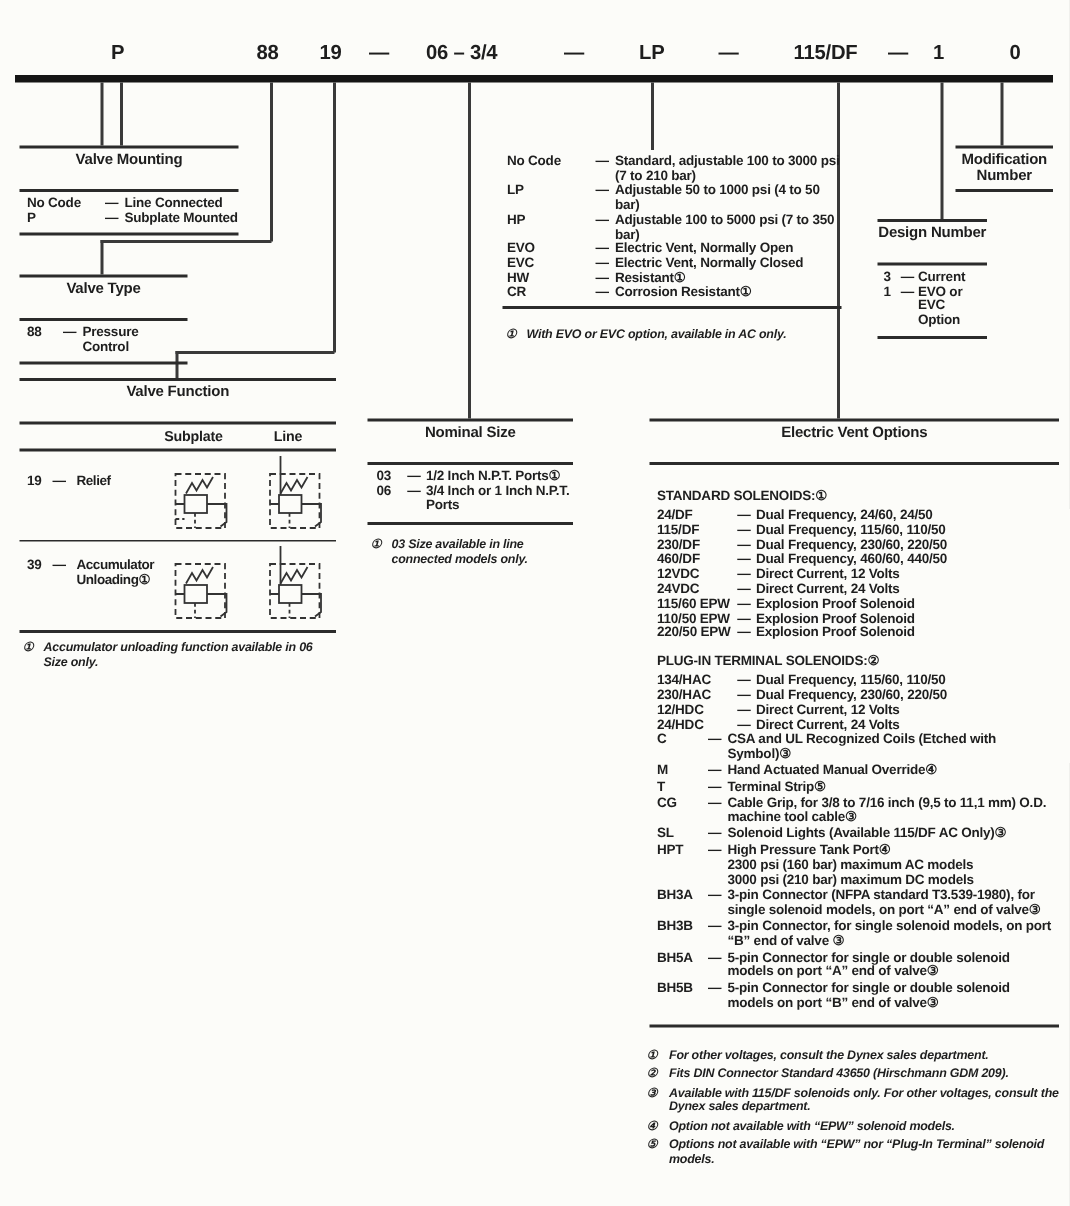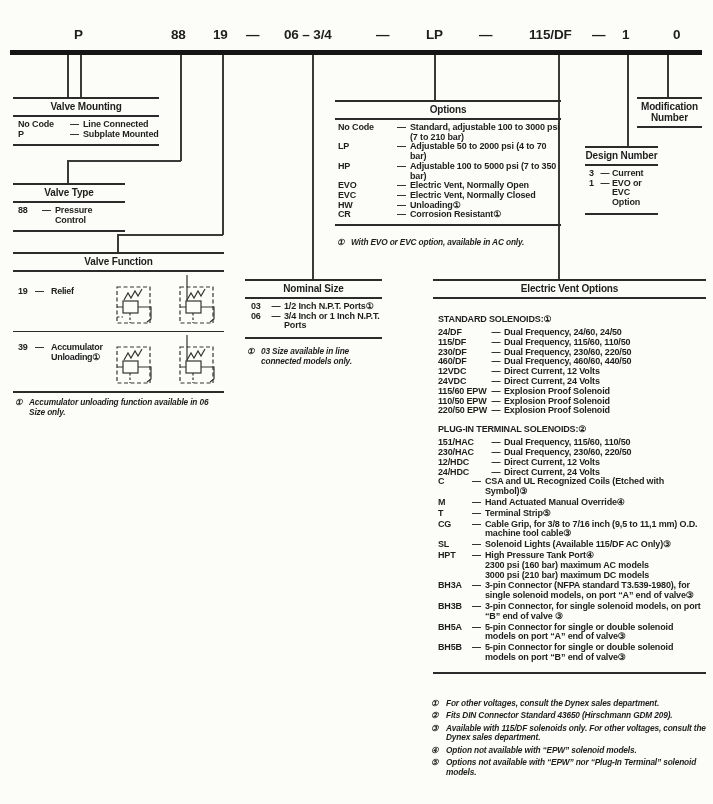--- a/index.html
+++ b/index.html
@@ -11,21 +11,21 @@
   
   .bar{position:absolute;left:10px;top:50px;width:692px;height:5px;background:#151515;}
   .code-seg{position:absolute;top:27px;font-size:13.5px;white-space:nowrap;}
   
   .ln{position:absolute;background:#3a3a3a;}
   .v{width:1.6px;}
   .h{height:1.6px;}
   
   .box{position:absolute;}
   .btitle{font-size:10px;line-height:11px;text-align:center;
-    border-top:2px solid #2b2b2b;border-bottom:2px solid #2b2b2b;padding:2px 0 3px;}
+    border-top:2px solid #2b2b2b;border-bottom:2px solid #2b2b2b;padding:2px 0 14px;}
   .bbody{border-bottom:2px solid #2b2b2b;}
   .crow{display:flex;font-size:9px;line-height:9.7px;}
   .crow .c{flex:none;white-space:nowrap;}
   .crow .d{flex:none;text-align:center;}
   .crow .t{flex:1;min-width:0;}
   .fnote{display:flex;font-size:8.3px;line-height:9.5px;font-style:italic;margin-top:8px;}
   .fnote .mk{flex:none;width:14px;padding-left:2px;}
   .fnote .tx{flex:1;}
   
   #box-vm{left:13px;top:97px;width:146px;}
@@ -137,20 +137,26 @@
       <div class="crow">
         <span class="c">88</span>
         <span class="d">—</span>
         <span class="t">Pressure Control</span>
       </div>
     </div>
   </div>
 
   <div class="box" id="box-vf">
     <div class="btitle">Valve Function</div>
+    <div class="colhdr">
+      <span class="sp"></span>
+      <span class="cc">Subplate</span>
+      <span class="gap"></span>
+      <span class="cc">Line</span>
+    </div>
     <div class="bbody">
       <div class="vfrow">
         <div class="lab">
           <span class="c">19</span>
           <span class="d">—</span>
           <span class="t">Relief</span>
         </div>
         <div class="sym">
           <svg width="40" height="54" viewBox="0 0 40 54">
             <g fill="none" stroke="#333" stroke-width="1.2">
@@ -229,51 +235,50 @@
         <span class="t">3/4 Inch or 1 Inch N.P.T. Ports</span>
       </div>
     </div>
     <div class="fnote">
       <span class="mk">①</span>
       <span class="tx">03 Size available in line connected models only.</span>
     </div>
   </div>
 
   <div class="box" id="box-opt">
-    <div class="btitle">Options</div>
     <div class="bbody">
       <div class="crow">
         <span class="c">No Code</span>
         <span class="d">—</span>
         <span class="t">Standard, adjustable 100 to 3000 psi (7 to 210 bar)</span>
       </div>
       <div class="crow">
         <span class="c">LP</span>
         <span class="d">—</span>
-        <span class="t">Adjustable 50 to 2000 psi (4 to 70 bar)</span>
+        <span class="t">Adjustable 50 to 1000 psi (4 to 50 bar)</span>
       </div>
       <div class="crow">
         <span class="c">HP</span>
         <span class="d">—</span>
         <span class="t">Adjustable 100 to 5000 psi (7 to 350 bar)</span>
       </div>
       <div class="crow">
         <span class="c">EVO</span>
         <span class="d">—</span>
         <span class="t">Electric Vent, Normally Open</span>
       </div>
       <div class="crow">
         <span class="c">EVC</span>
         <span class="d">—</span>
         <span class="t">Electric Vent, Normally Closed</span>
       </div>
       <div class="crow">
         <span class="c">HW</span>
         <span class="d">—</span>
-        <span class="t">Unloading①</span>
+        <span class="t">Resistant①</span>
       </div>
       <div class="crow">
         <span class="c">CR</span>
         <span class="d">—</span>
         <span class="t">Corrosion Resistant①</span>
       </div>
     </div>
     <div class="fnote" style="margin-top:12px">
       <span class="mk">①</span>
       <span class="tx">With EVO or EVC option, available in AC only.</span>
@@ -345,21 +350,21 @@
         <span class="t">Explosion Proof Solenoid</span>
       </div>
       <div class="crow sol">
         <span class="c">220/50 EPW</span>
         <span class="d">—</span>
         <span class="t">Explosion Proof Solenoid</span>
       </div>
 
       <div class="sechead">PLUG-IN TERMINAL SOLENOIDS:②</div>
       <div class="crow sol">
-        <span class="c">151/HAC</span>
+        <span class="c">134/HAC</span>
         <span class="d">—</span>
         <span class="t">Dual Frequency, 115/60, 110/50</span>
       </div>
       <div class="crow sol">
         <span class="c">230/HAC</span>
         <span class="d">—</span>
         <span class="t">Dual Frequency, 230/60, 220/50</span>
       </div>
       <div class="crow sol">
         <span class="c">12/HDC</span>

